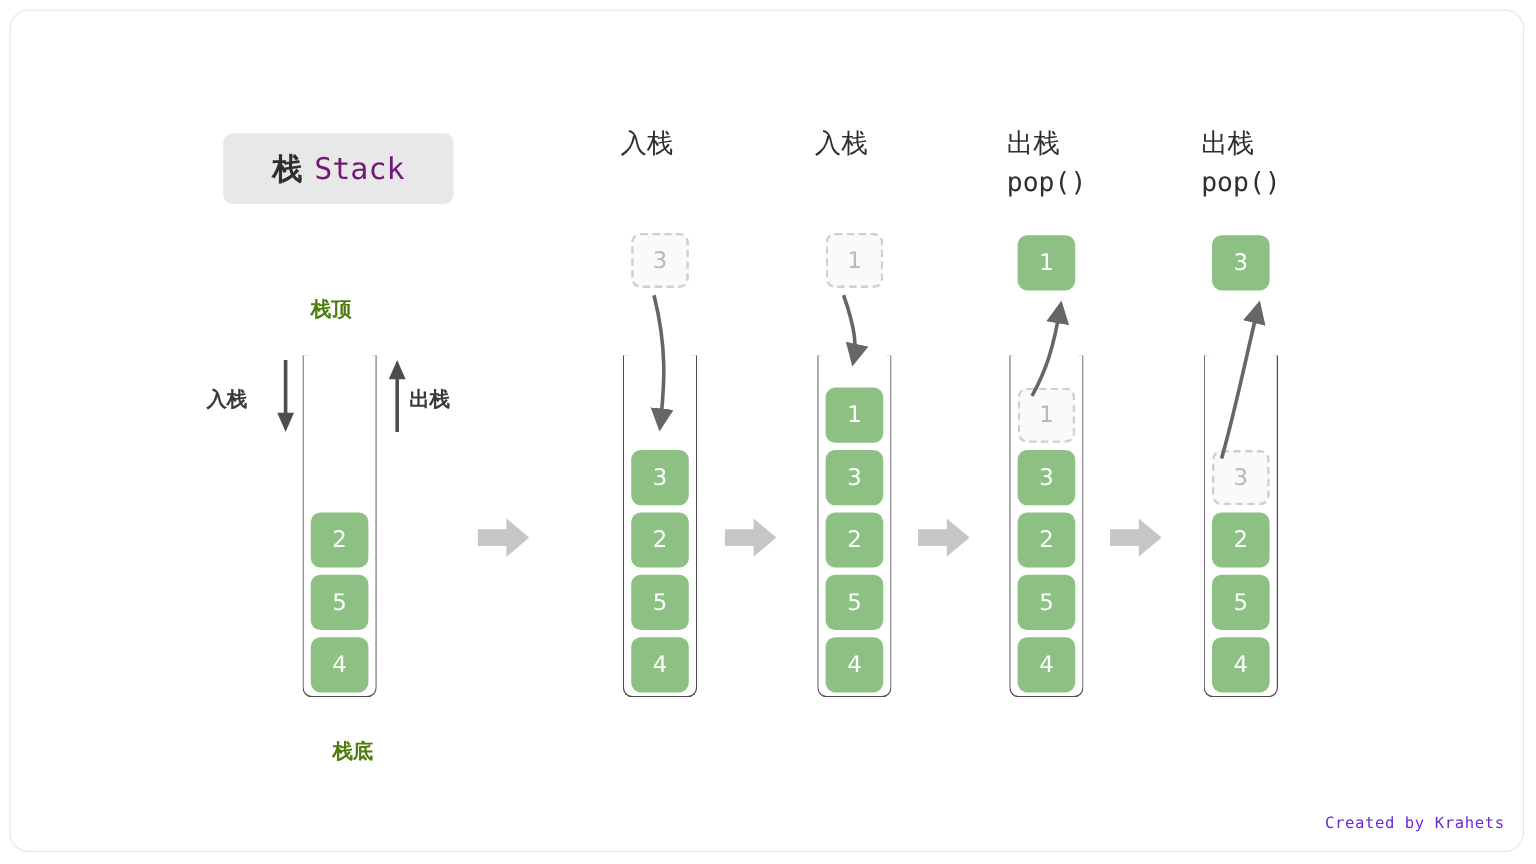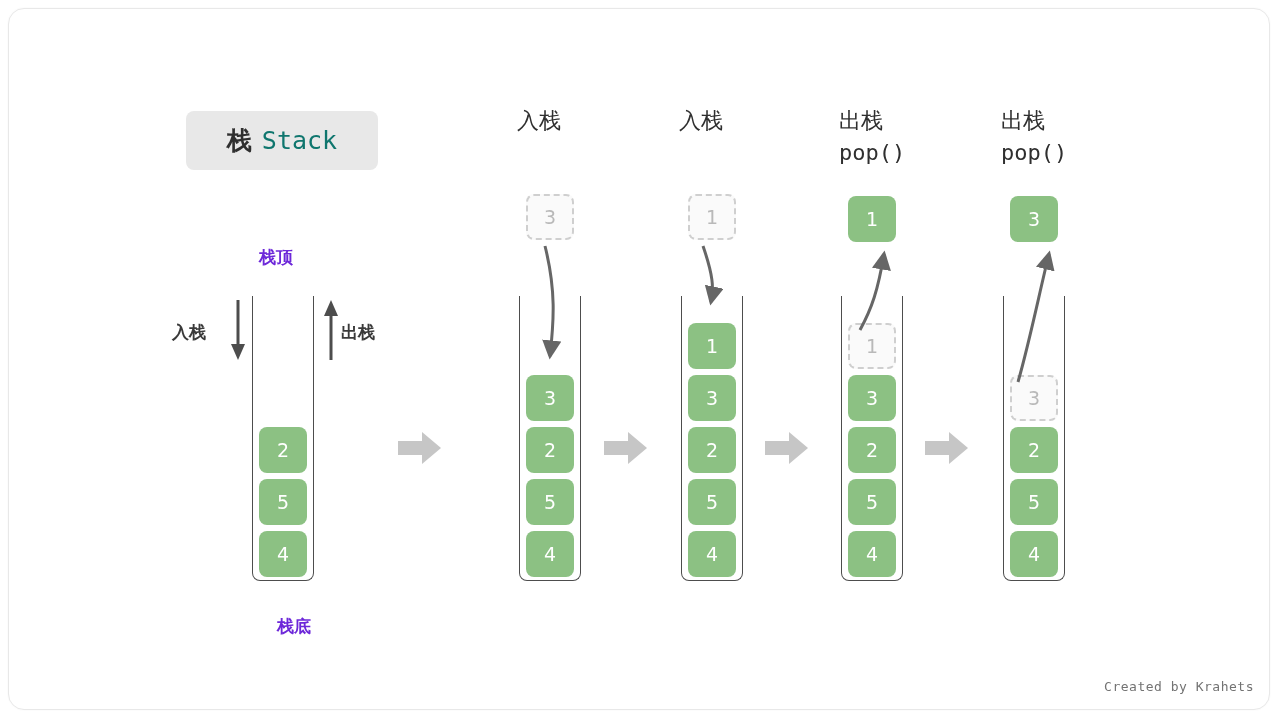--- a/index.html
+++ b/index.html
@@ -52,31 +52,31 @@
   .title-badge .t-cn {
     font-family: "DejaVu Sans", "Liberation Sans", sans-serif;
     font-weight: bold;
     font-size: 25px;
     color: #2f2f2f;
     letter-spacing: 0px;
   }
   .title-badge .t-en {
     font-family: "DejaVu Sans Mono", "Liberation Mono", monospace;
     font-size: 25px;
-    color: #0f766e;
+    color: #701a75;
     margin-left: 10px;
   }
 
   
   .cap-label {
     position: absolute;
     font-family: "DejaVu Sans", "Liberation Sans", sans-serif;
     font-weight: bold;
     font-size: 17px;
-    color: #6d28d9;
+    color: #4d7c0f;
     white-space: nowrap;
   }
   #label-top   { left: 259px; top: 246px; }
   #label-bottom{ left: 277px; top: 615px; }
 
   .side-label {
     position: absolute;
     font-family: "DejaVu Sans", "Liberation Sans", sans-serif;
     font-weight: bold;
     font-size: 17px;
@@ -164,21 +164,21 @@
     pointer-events: none;
   }
 
   
   .credit {
     position: absolute;
     right: 26px;
     bottom: 26px;
     font-family: "DejaVu Sans Mono", "Liberation Mono", monospace;
     font-size: 13px;
-    color: #737373;
+    color: #6d28d9;
     letter-spacing: 0.5px;
   }
 </style>
 </head>
 <body>
 
 <div id="canvas">
   <div class="frame"></div>
 
   <div class="title-badge">

